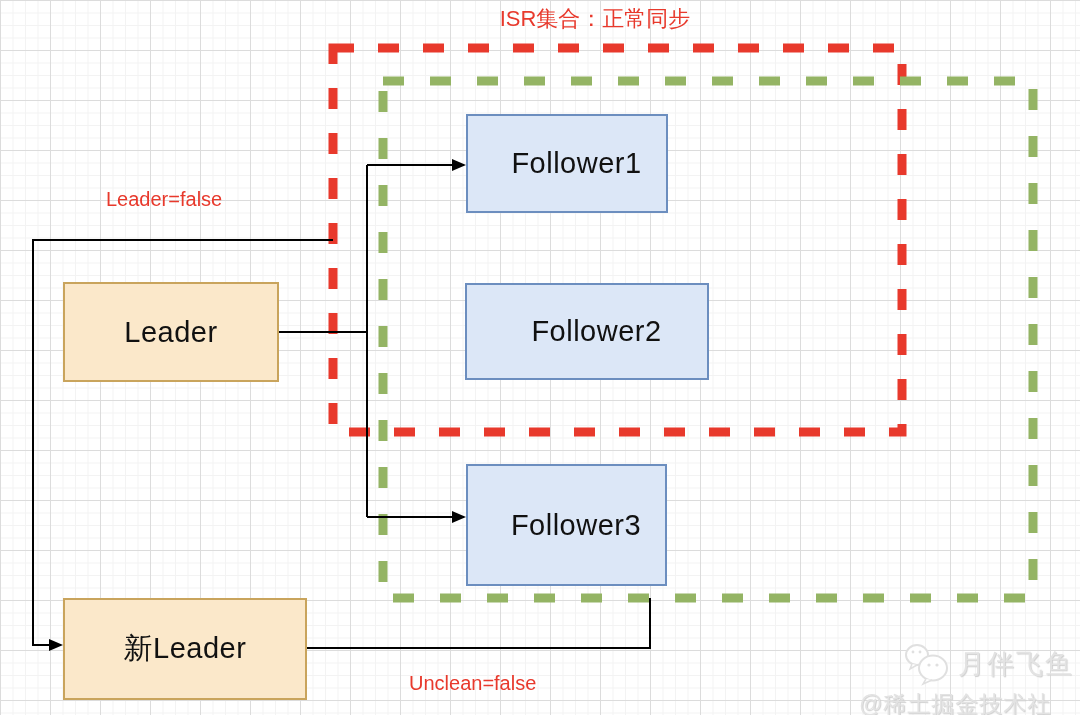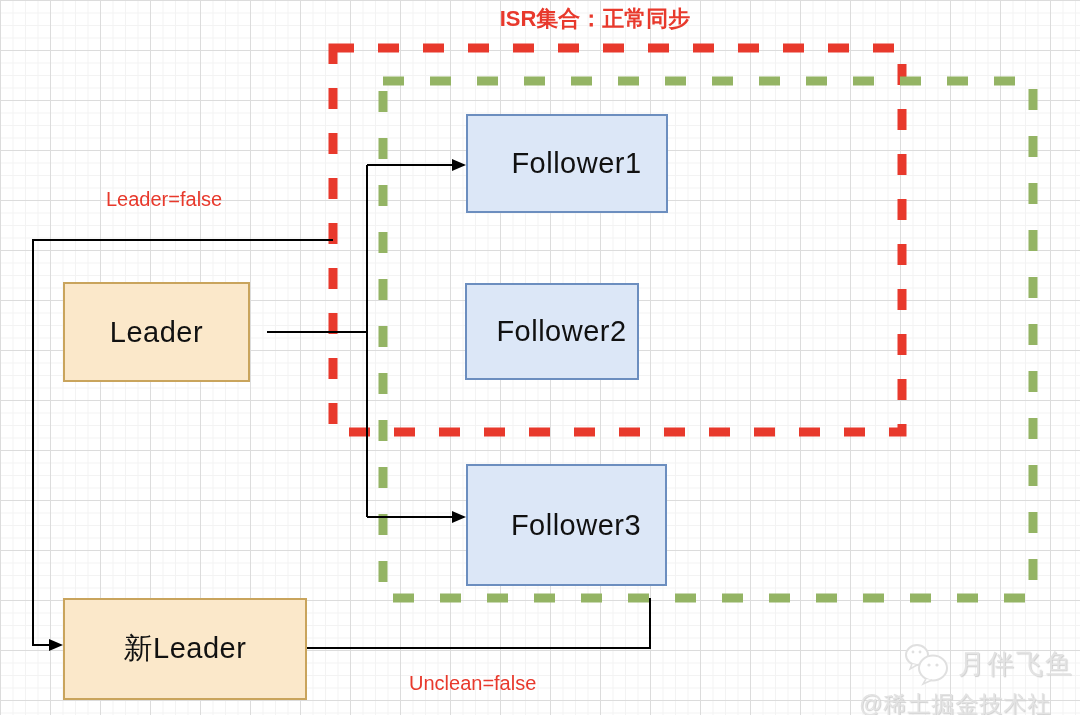--- a/index.html
+++ b/index.html
@@ -14,28 +14,28 @@
       linear-gradient(to bottom, #f3f3f3 1px, transparent 1px);
     background-size:50px 50px,50px 50px,12.5px 12.5px,12.5px 12.5px;
   }
   .wires{position:absolute;left:0;top:0;width:1080px;height:715px;}
   .node{
     position:absolute;display:flex;align-items:center;justify-content:center;
     font-size:29px;color:#111;letter-spacing:0.5px;box-sizing:border-box;
   }
   .node.tan{background:#fbe8ca;border:2px solid #c9a45c;}
   .node.blue{background:#dce7f7;border:2px solid #6c8ebf;padding-left:19px;}
-  .node-leader{left:63px;top:282px;width:187px;height:100px;}
+  .node-leader{left:63px;top:282px;width:216px;height:100px;}
   .node-follower1{left:466px;top:114px;width:202px;height:99px;}
-  .node-follower2{left:465px;top:283px;width:174px;height:97px;}
+  .node-follower2{left:465px;top:283px;width:244px;height:97px;}
   .node-follower3{left:466px;top:464px;width:201px;height:122px;}
   .node-new-leader{left:63px;top:598px;width:244px;height:102px;}
   .diagram-title{
     position:absolute;left:420px;top:4px;width:350px;text-align:center;
-    font-size:22px;font-weight:700;color:#e8392c;
+    font-size:22px;font-weight:400;color:#e8392c;
   }
   .annotation{position:absolute;font-size:20px;color:#e8392c;}
   .annotation-false{left:106px;top:188px;}
   .annotation-true{left:409px;top:672px;}
   .watermark{
     position:absolute;right:6px;top:640px;width:215px;
     display:flex;flex-direction:column;align-items:flex-end;
     color:#e3e3e3;text-shadow:1px 1px 1px #cfcfcf;
   }
   .watermark-row{display:flex;align-items:center;gap:4px;}

